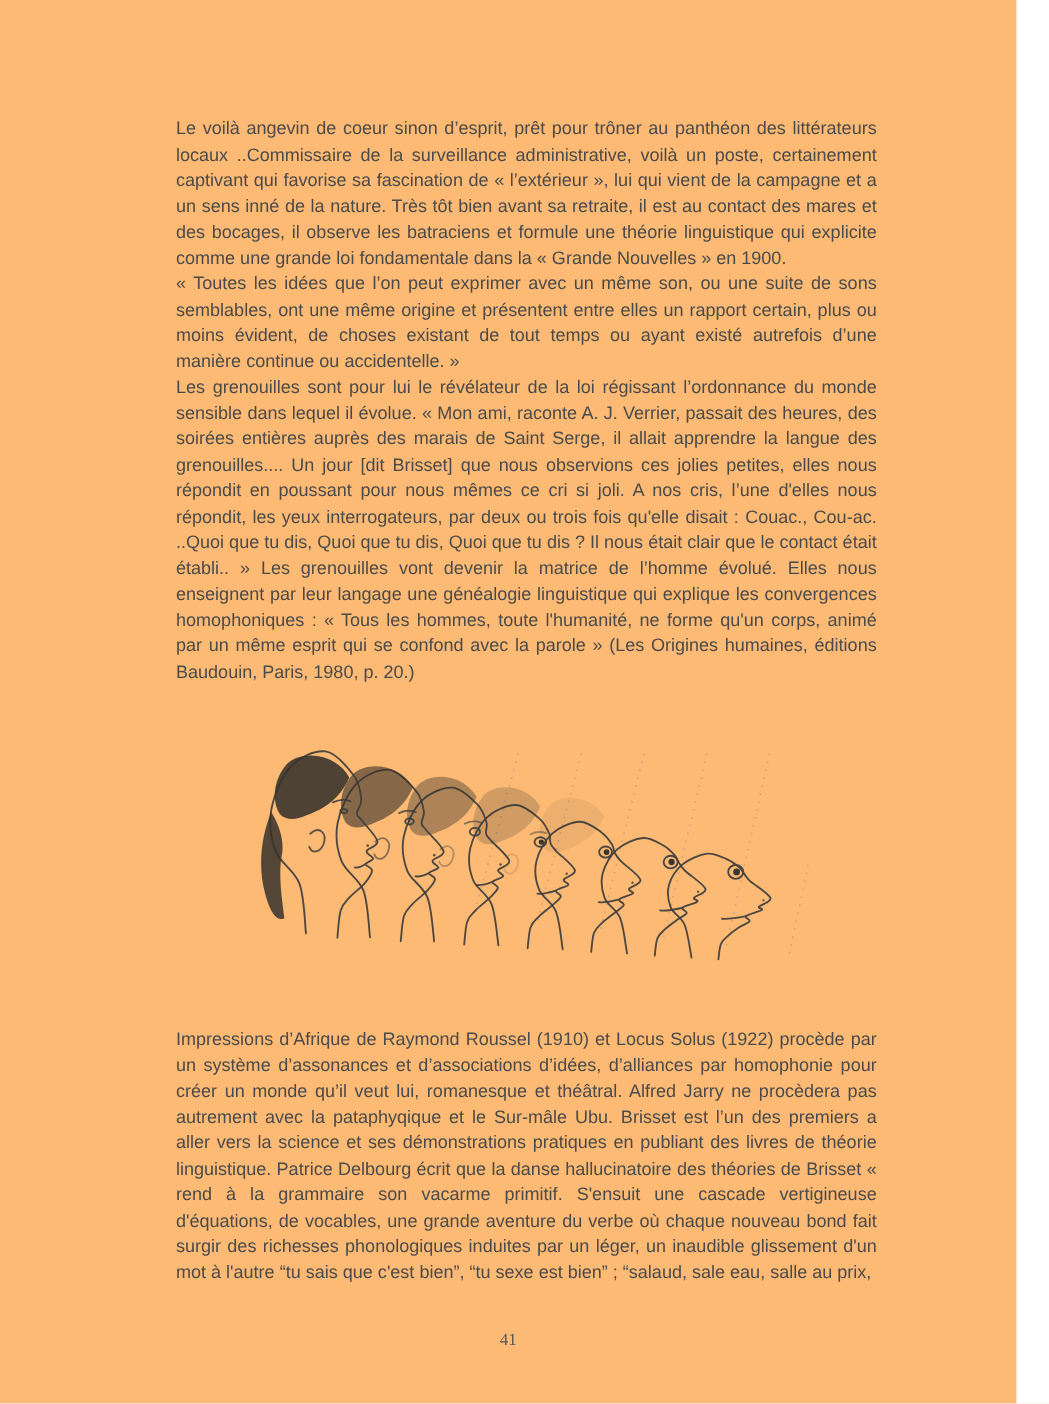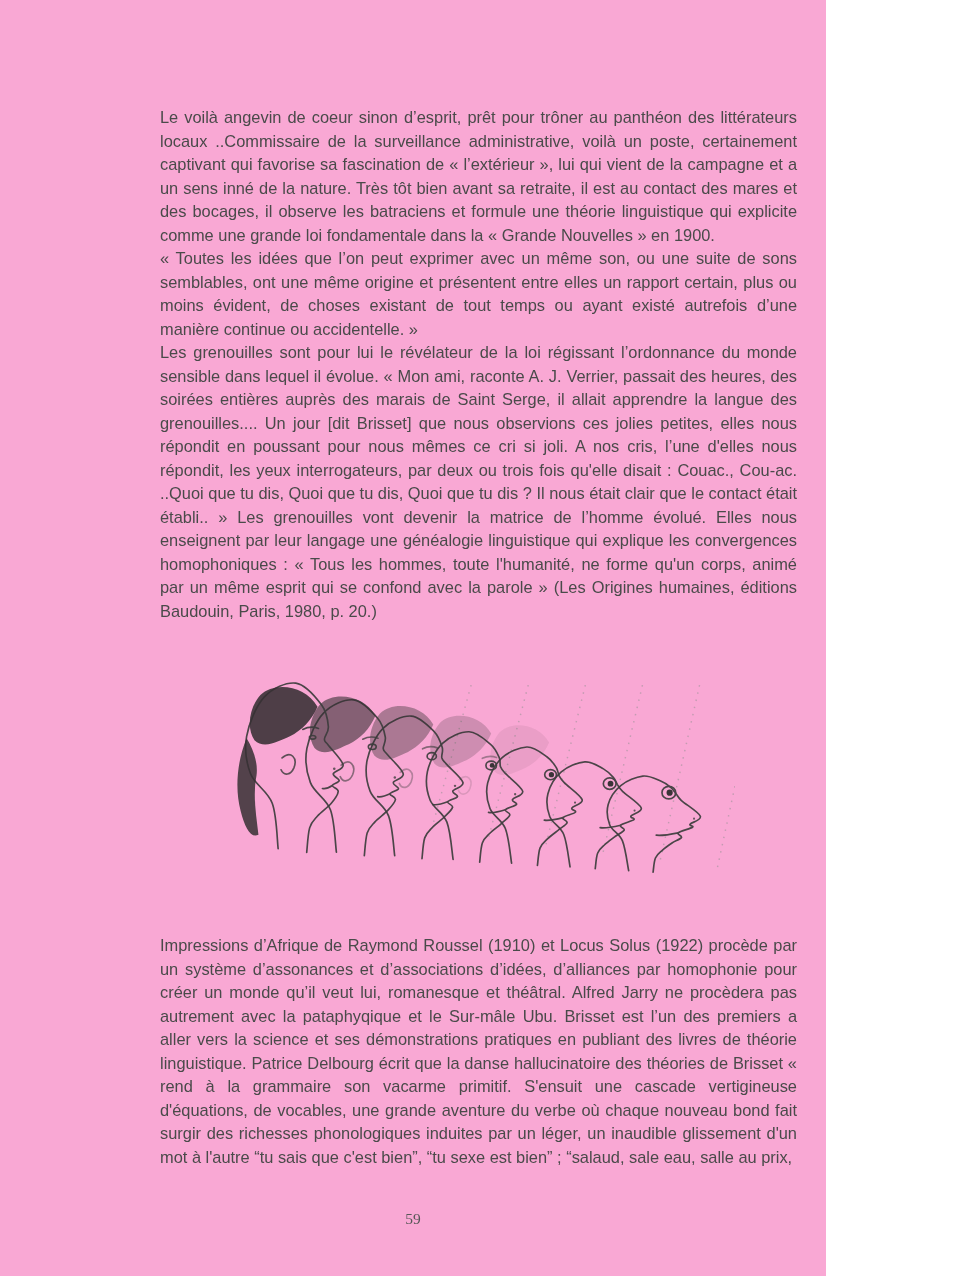--- a/index.html
+++ b/index.html
@@ -2,23 +2,23 @@
 <html lang="fr"><head>
 <meta charset="utf-8">
 <style>
   html, body {
     margin: 0;
     padding: 0;
     background: #ffffff;
   }
   .page {
     position: relative;
-    width: 826px;
+    width: 924px;
     height: 1276px;
-    background: #f9a8d4;
+    background: #fdba74;
     overflow: hidden;
     font-family: "Liberation Sans", sans-serif;
   }
   .text-column {
     position: absolute;
     left: 160px;
     top: 106px;
     width: 637px;
     color: #4a4a4a;
     font-size: 16.4px;
@@ -128,16 +128,16 @@
             <circle cx="113" cy="91" r="1.3" fill="#3d3d3d" stroke="none" opacity="0.85"></circle>
             <path d="M 111,108 q -6,4 -10,3"></path>
           </g>
         </svg>
     </div>
 
     <p>Impressions d’Afrique de Raymond Roussel (1910) et Locus Solus (1922) procède par un système d’assonances et d’associations d’idées, d’alliances par homophonie pour créer un monde qu’il veut lui, romanesque et théâtral. Alfred Jarry ne procèdera pas autrement avec la pataphyqique et le Sur-mâle Ubu. Brisset est l’un des premiers a aller vers la science et ses démonstrations pratiques en publiant des livres de théorie linguistique. Patrice Delbourg écrit que la danse hallucinatoire des théories de Brisset « rend à la grammaire son vacarme primitif. S'ensuit une cascade vertigineuse d'équations, de vocables, une grande aventure du verbe où chaque nouveau bond fait surgir des richesses phonologiques induites par un léger, un inaudible glissement d'un mot à l'autre “tu sais que c'est bien”, “tu sexe est bien” ; “salaud, sale eau, salle au prix,</p>
   </div>
 
   <div class="footer">
-    <span>59</span>
+    <span>41</span>
   </div>
 
 </div>
 
 </body></html>

